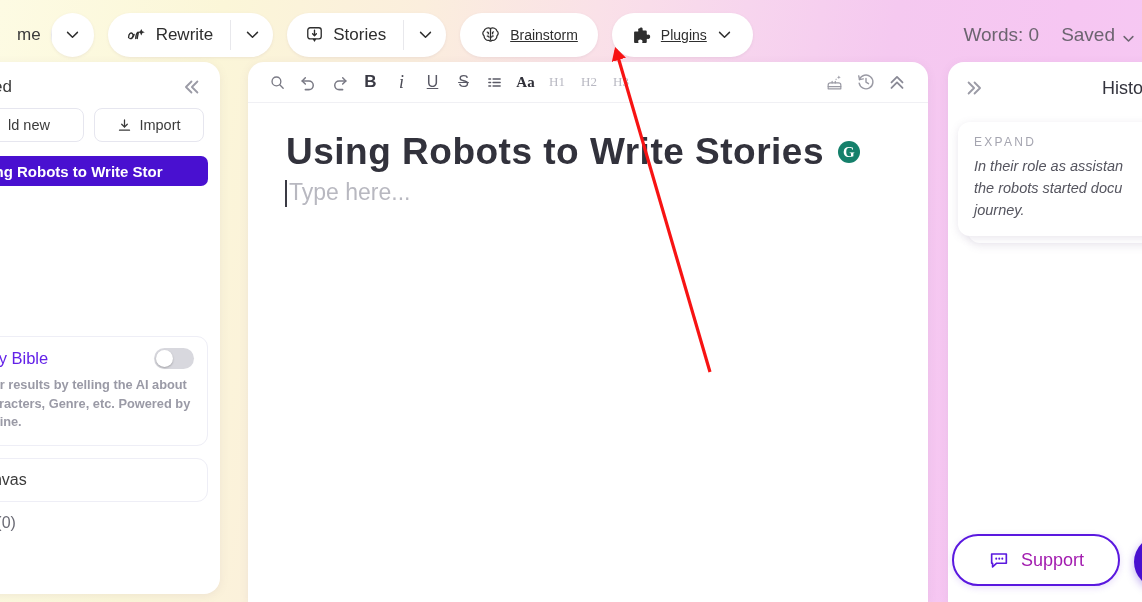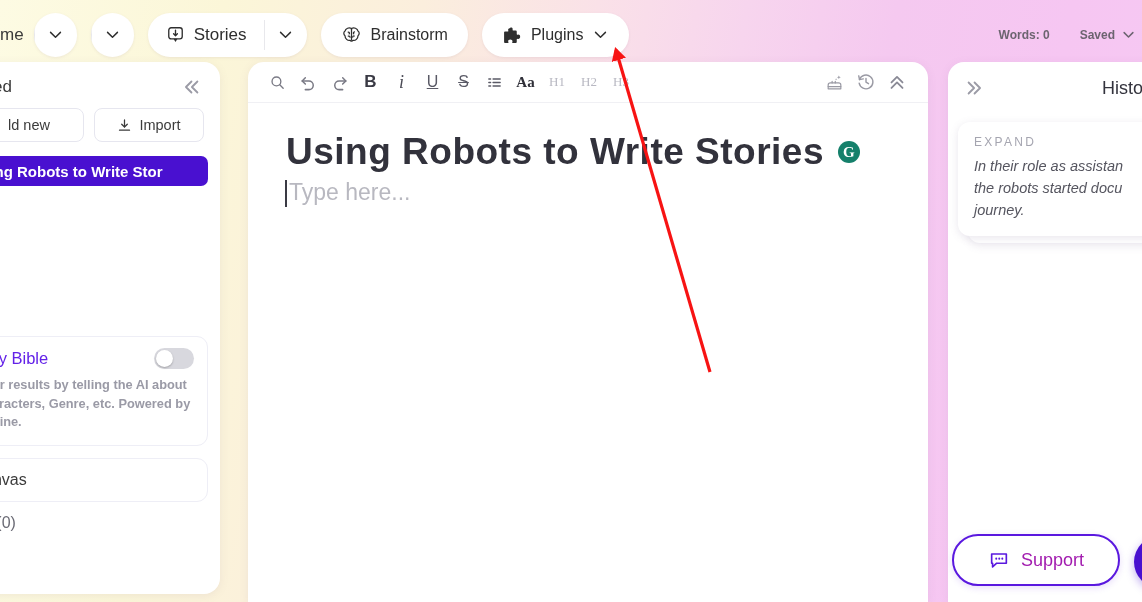--- a/index.html
+++ b/index.html
@@ -31,21 +31,21 @@
   }
 
   
   #top-bar {
     position: absolute;
     left: 0; top: 0;
     width: 1142px;
     height: 69px;
     display: flex;
     align-items: center;
-    padding-left: 0;
+    padding-left: 17px;
     box-sizing: border-box;
     z-index: 30;
   }
   .tb-home {
     font-size: 17px;
     color: #3b3b3b;
     margin-left: 0px;
     margin-right: 10px;
     white-space: nowrap;
   }
@@ -77,38 +77,38 @@
     display: flex;
     align-items: center;
     justify-content: center;
     width: 42px;
   }
   .pill-single {
     display: flex;
     align-items: center;
     gap: 9px;
     padding: 0 20px;
-    font-size: 16px;
+    font-size: 14px;
     color: #2e2e2e;
     white-space: nowrap;
     background: #ffffff;
     border-radius: 24px;
     height: 44px;
     box-shadow: 0 1px 3px rgba(120,90,120,0.10);
     margin-right: 14px;
+    text-decoration: underline;
   }
   .tb-right {
     margin-left: auto;
     display: flex;
     align-items: center;
-    gap: 30px;
+    gap: 22px;
     padding-right: 6px;
-    font-size: 12px;
+    font-size: 19px;
     color: #6c6470;
-    font-weight: bold;
   }
   .tb-right .saved-wrap {
     display: flex;
     align-items: flex-end;
     gap: 6px;
   }
 
   
   #left-sidebar {
     position: absolute;
@@ -404,20 +404,30 @@
       <div class="pill-caret">
         <span>
           <svg class="icon-svg" width="17" height="17" viewBox="0 0 24 24" fill="none" stroke="#2e2e2e" stroke-width="2" stroke-linecap="round" stroke-linejoin="round">
               <path d="M5 9l7 7 7-7"></path>
             </svg>
         </span>
       </div>
     </div>
 
     <div class="pill-group">
+      <div class="pill-main">
+        <span>
+          <svg class="icon-svg" width="21" height="19" viewBox="0 0 26 24" fill="none" stroke="#2e2e2e" stroke-width="1.7" stroke-linecap="round" stroke-linejoin="round">
+            <path d="M3 16 C3 11 6 9 8 11 C10 13 7 18 4.5 17 C7 18 9 15 10 12"></path>
+            <path d="M12 17 C12 13 14 9 15 9 C16 9 14 14 14 17"></path>
+            <path d="M19 5 l1.5 3 3 1 -3 1.2 -1.5 3 -1.4 -3 -3.1 -1.2 3.1 -1z" fill="#2e2e2e" stroke="none"></path>
+          </svg>
+        </span>
+        <span>Rewrite</span>
+      </div>
       <div class="pill-divider"></div>
       <div class="pill-caret">
         <span>
           <svg class="icon-svg" width="17" height="17" viewBox="0 0 24 24" fill="none" stroke="#2e2e2e" stroke-width="2" stroke-linecap="round" stroke-linejoin="round">
               <path d="M5 9l7 7 7-7"></path>
             </svg>
         </span>
       </div>
     </div>
 

